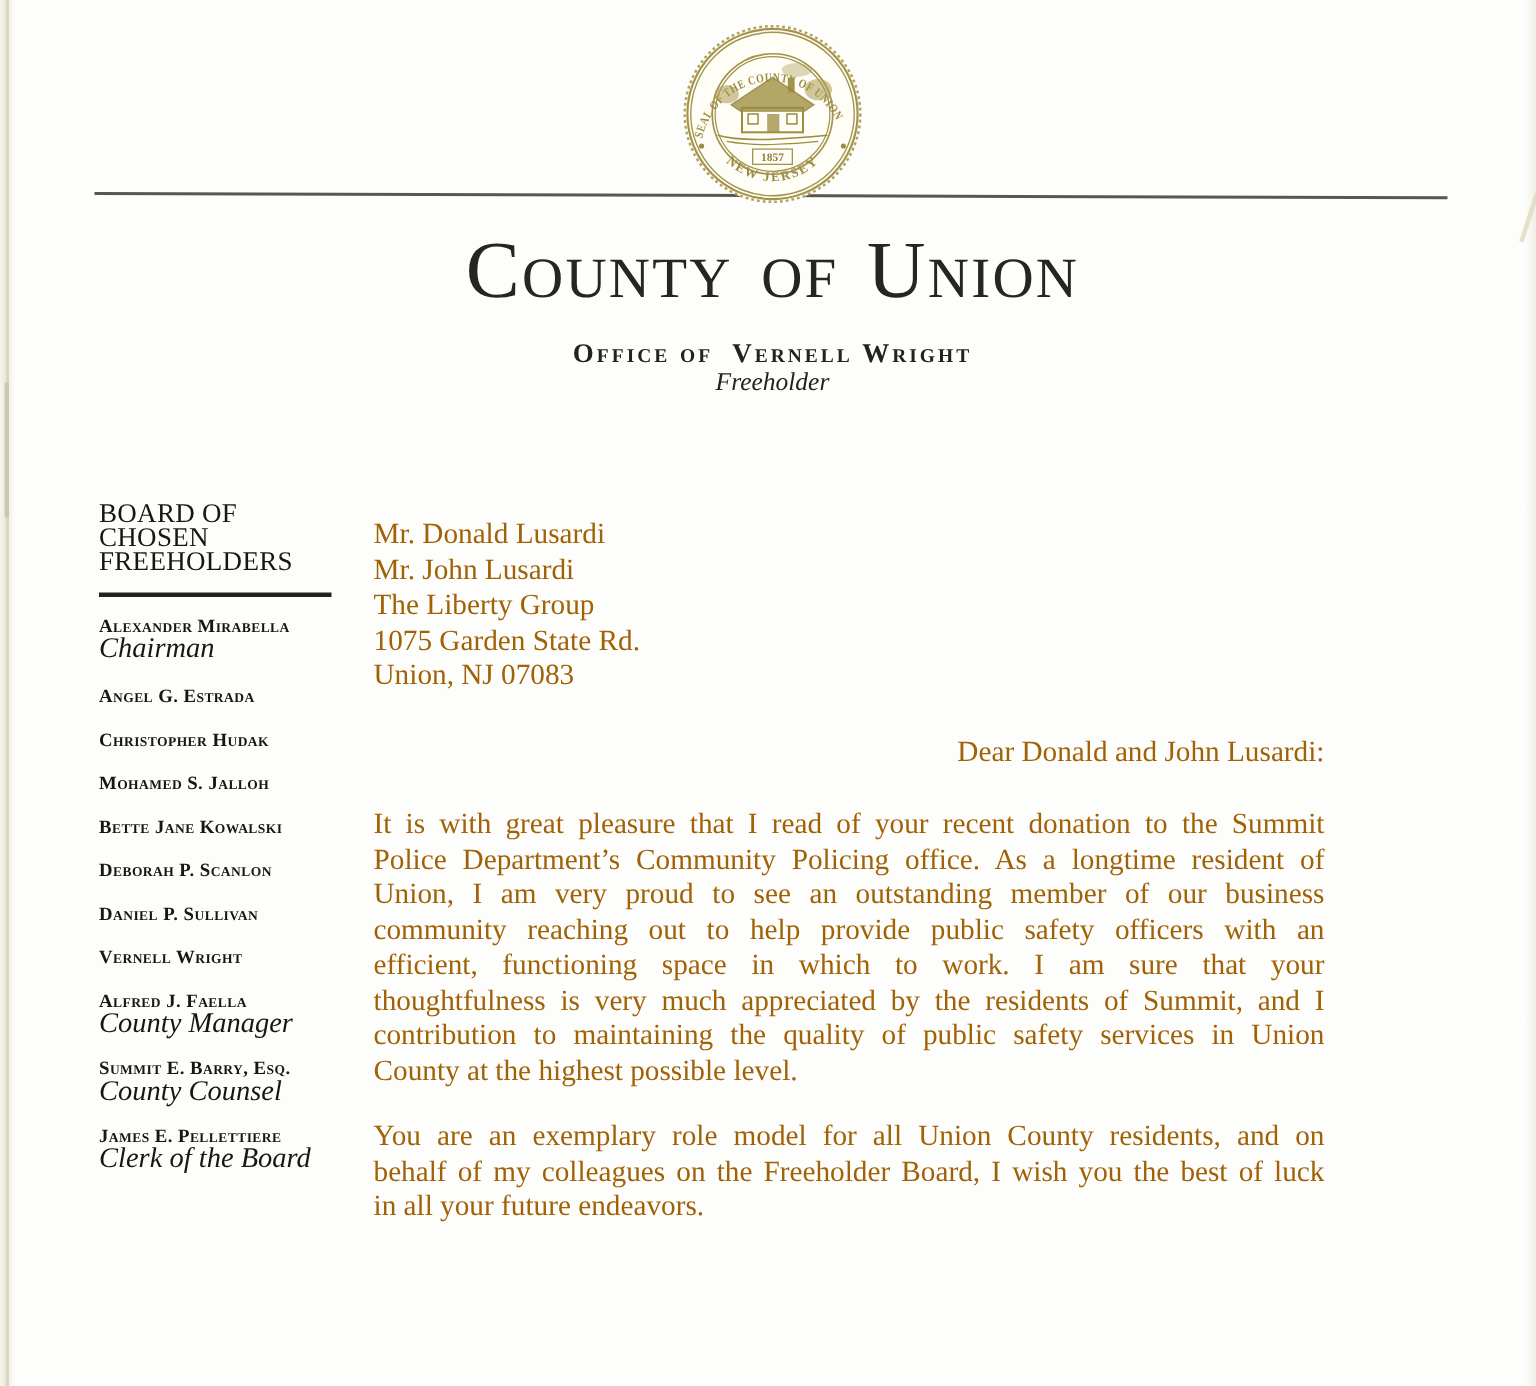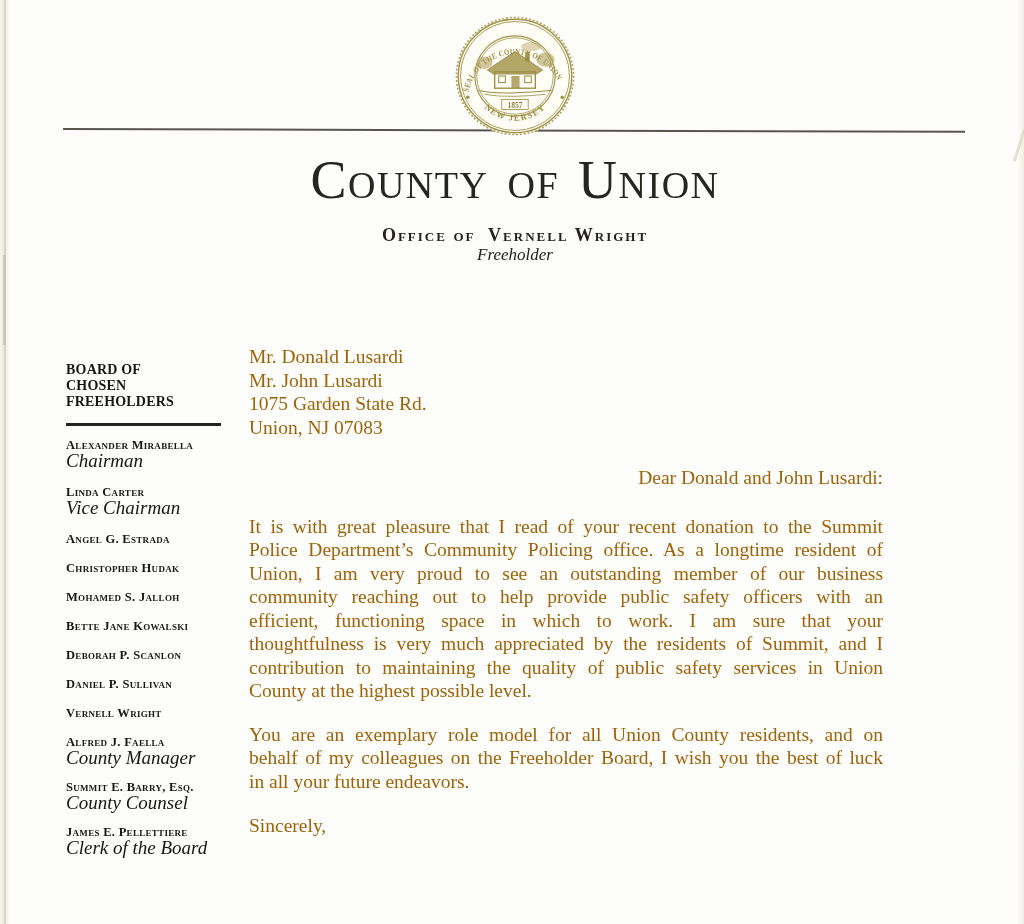--- a/index.html
+++ b/index.html
@@ -28,21 +28,21 @@
     font-variant:small-caps;font-size:54px;line-height:54px;letter-spacing:1.5px;
     word-spacing:4px;color:#262520;}
   .office{position:absolute;left:0;top:226px;width:1030px;text-align:center;
     font-variant:small-caps;font-weight:700;font-size:18px;line-height:19px;
     letter-spacing:2px;white-space:pre;color:#23221d;}
   .subtitle{position:absolute;left:0;top:245px;width:1030px;text-align:center;
     font-style:italic;font-size:17px;line-height:20px;color:#23221d;}
 
   
   .sidebar{position:absolute;left:66px;top:334px;width:172px;color:#171611;}
-  .sb-heading{font-weight:700;font-size:14px;line-height:16px;letter-spacing:.2px;margin-top:28px;}
+  .sb-heading{font-weight:400;font-size:18px;line-height:16px;letter-spacing:.2px;}
   .sb-rule{width:155px;height:2.5px;background:#23221c;margin-top:13px;margin-bottom:12px;}
   .member{margin-bottom:14px;}
   .member.titled{margin-bottom:17px;}
   .officials{margin-top:12px;}
   .officials .member{margin-bottom:15px;}
   .m-name{font-weight:700;font-variant:small-caps;font-size:12.5px;line-height:15px;letter-spacing:.3px;}
   .m-role{font-style:italic;font-size:19px;line-height:15px;}
 
   
   .letter{position:absolute;left:249px;top:345px;width:634px;
@@ -112,24 +112,20 @@
     <div class="sb-heading">
       <div>BOARD OF</div>
       <div>CHOSEN FREEHOLDERS</div>
     </div>
     <div class="sb-rule"></div>
 
     <div class="member titled">
       <div class="m-name">Alexander Mirabella</div>
       <div class="m-role">Chairman</div>
     </div>
-    <div class="member titled">
-      <div class="m-name">Linda Carter</div>
-      <div class="m-role">Vice Chairman</div>
-    </div>
     <div class="member">
       <div class="m-name">Angel G. Estrada</div>
     </div>
     <div class="member">
       <div class="m-name">Christopher Hudak</div>
     </div>
     <div class="member">
       <div class="m-name">Mohamed S. Jalloh</div>
     </div>
     <div class="member">
@@ -158,20 +154,21 @@
         <div class="m-name">James E. Pellettiere</div>
         <div class="m-role">Clerk of the Board</div>
       </div>
     </div>
   </div>
 
   <div class="letter">
     <div class="addr">
       <div>Mr. Donald Lusardi</div>
       <div>Mr. John Lusardi</div>
+      <div>The Liberty Group</div>
       <div>1075 Garden State Rd.</div>
       <div>Union, NJ 07083</div>
     </div>
 
     <div class="salutation">Dear Donald and John Lusardi:</div>
 
     <div class="para1">
       <div class="jline">It is with great pleasure that I read of your recent donation to the Summit</div>
       <div class="jline">Police Department’s Community Policing office. As a longtime resident of</div>
       <div class="jline">Union, I am very proud to see an outstanding member of our business</div>
@@ -181,16 +178,15 @@
       <div class="jline">contribution to maintaining the quality of public safety services in Union</div>
       <div class="jlast">County at the highest possible level.</div>
     </div>
 
     <div class="para2">
       <div class="jline">You are an exemplary role model for all Union County residents, and on</div>
       <div class="jline">behalf of my colleagues on the Freeholder Board, I wish you the best of luck</div>
       <div class="jlast">in all your future endeavors.</div>
     </div>
 
-    <div class="closing">Sincerely,</div>
   </div>
 
 </div>
 
 </body></html>

